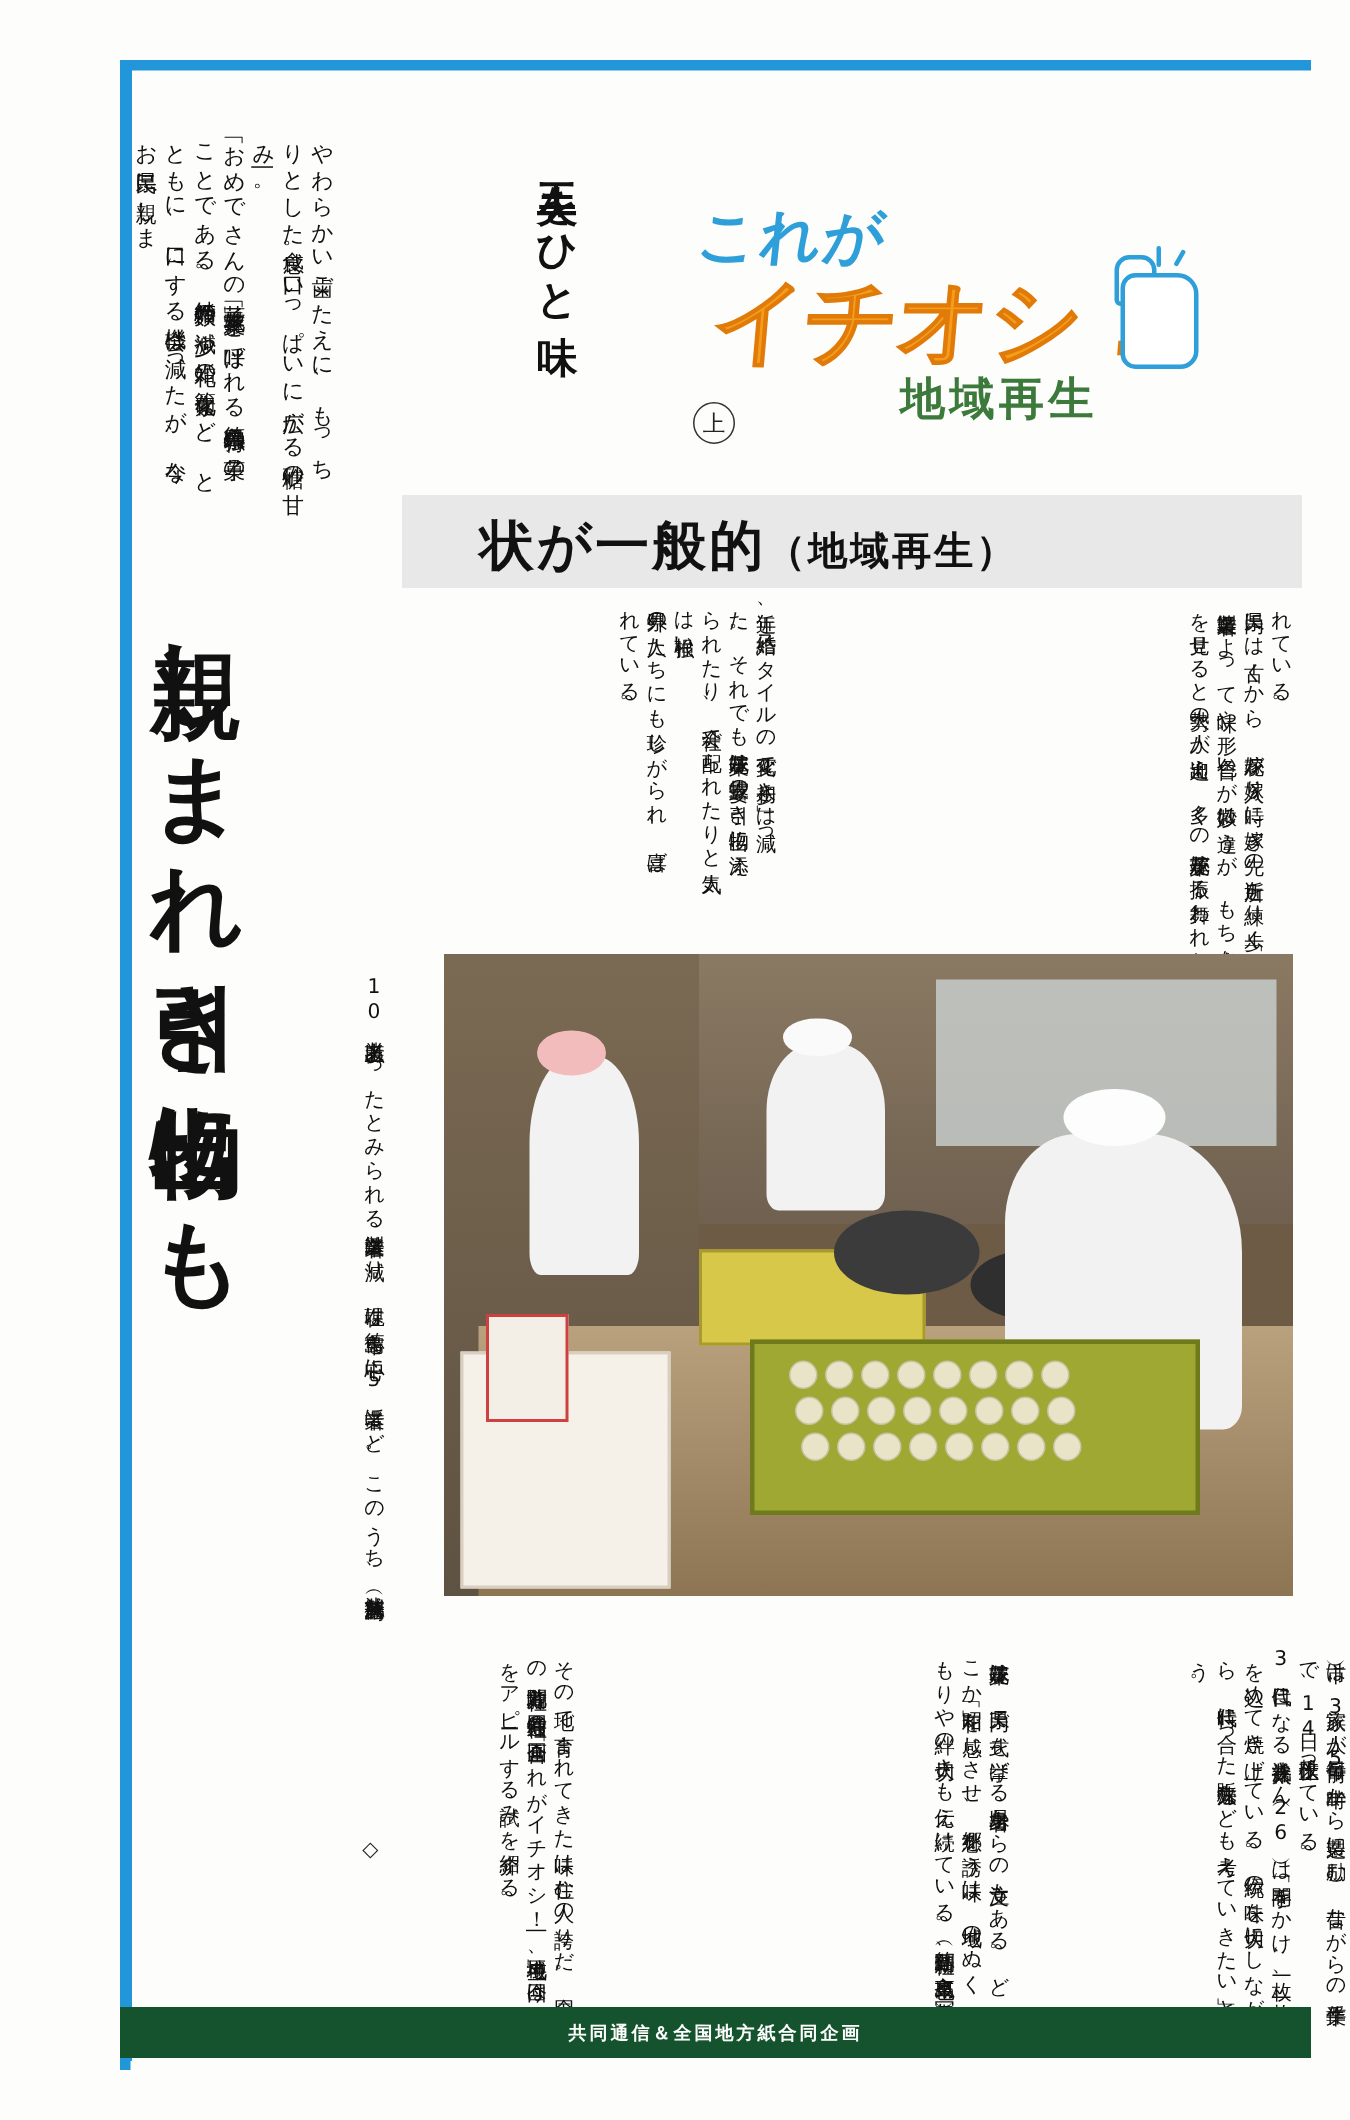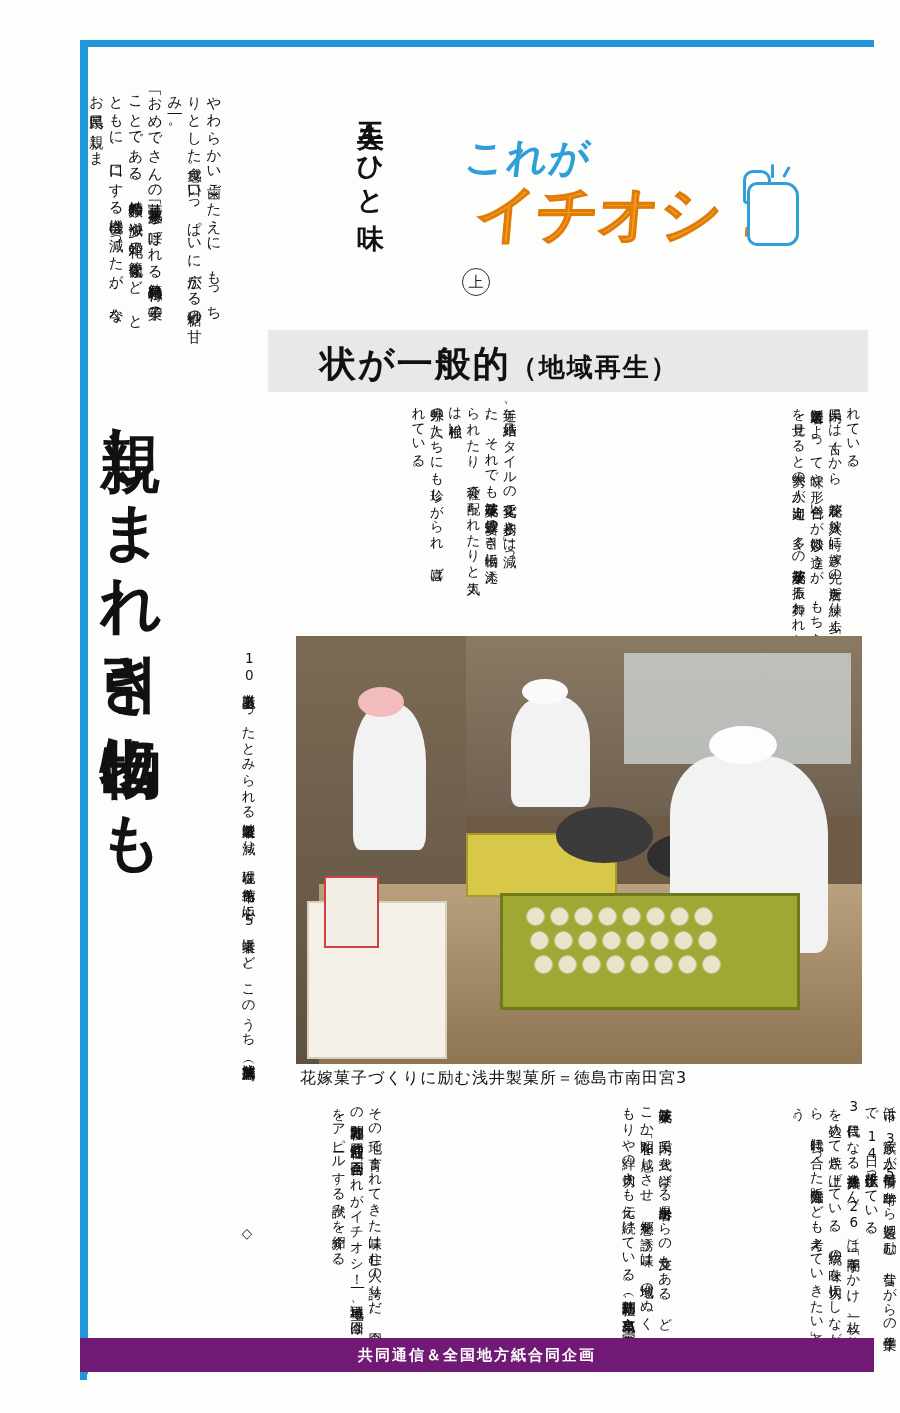--- a/index.html
+++ b/index.html
@@ -23,26 +23,26 @@
     box-sizing:border-box;
   }
   .frame-inner{
     position:absolute;left:86px;top:46px;width:782px;height:1328px;
     border-left:2px solid #2196d8;
     box-sizing:border-box;
   }
   
   .bottom-bar{
     position:absolute;left:80px;top:1338px;width:794px;height:34px;
-    background:#701a75;
+    background:#14532d;
     color:#ffffff;
     display:flex;align-items:center;justify-content:center;
     font-family:"Liberation Sans", sans-serif;
     font-weight:bold;
-    font-size:15px;
+    font-size:12px;
     letter-spacing:2px;
   }
   
   .logo{
     position:absolute;left:455px;top:120px;width:360px;height:190px;
   }
   .logo .kore{
     position:absolute;left:10px;top:10px;
     font-family:"Liberation Sans", sans-serif;
     font-weight:bold;font-size:40px;color:#2e9fd8;
@@ -173,20 +173,21 @@
 <body>
 
 <div class="page">
 
   <div class="frame"></div>
   <div class="frame-inner"></div>
 
   <div class="logo">
     <div class="kore">これが</div>
     <div class="ichi">イチオシ！</div>
+    <div class="chiiki">地域再生</div>
     <div class="thumb">
       <div class="spark"></div>
       <div class="spark2"></div>
       <div class="up"></div>
       <div class="hand"></div>
     </div>
   </div>
 
   <div class="vt kufuu">工夫をひと味</div>
   <div class="jou">上</div>
@@ -250,16 +251,15 @@
       <div class="dot" style="left:12px;top:54px"></div>
         <div class="dot" style="left:36px;top:54px"></div>
       <div class="dot" style="left:60px;top:54px"></div>
         <div class="dot" style="left:84px;top:54px"></div>
       <div class="dot" style="left:108px;top:54px"></div>
         <div class="dot" style="left:132px;top:54px"></div>
       <div class="dot" style="left:156px;top:54px"></div>
         <div class="dot" style="left:180px;top:54px"></div>
     </div>
   </div>
-  <div class="caption">花嫁菓子づくりに励む浅井製菓所＝徳島市南田宮3</div>
 
   <div class="bottom-bar">共同通信＆全国地方紙合同企画</div>
 </div>
 
 </body></html>

